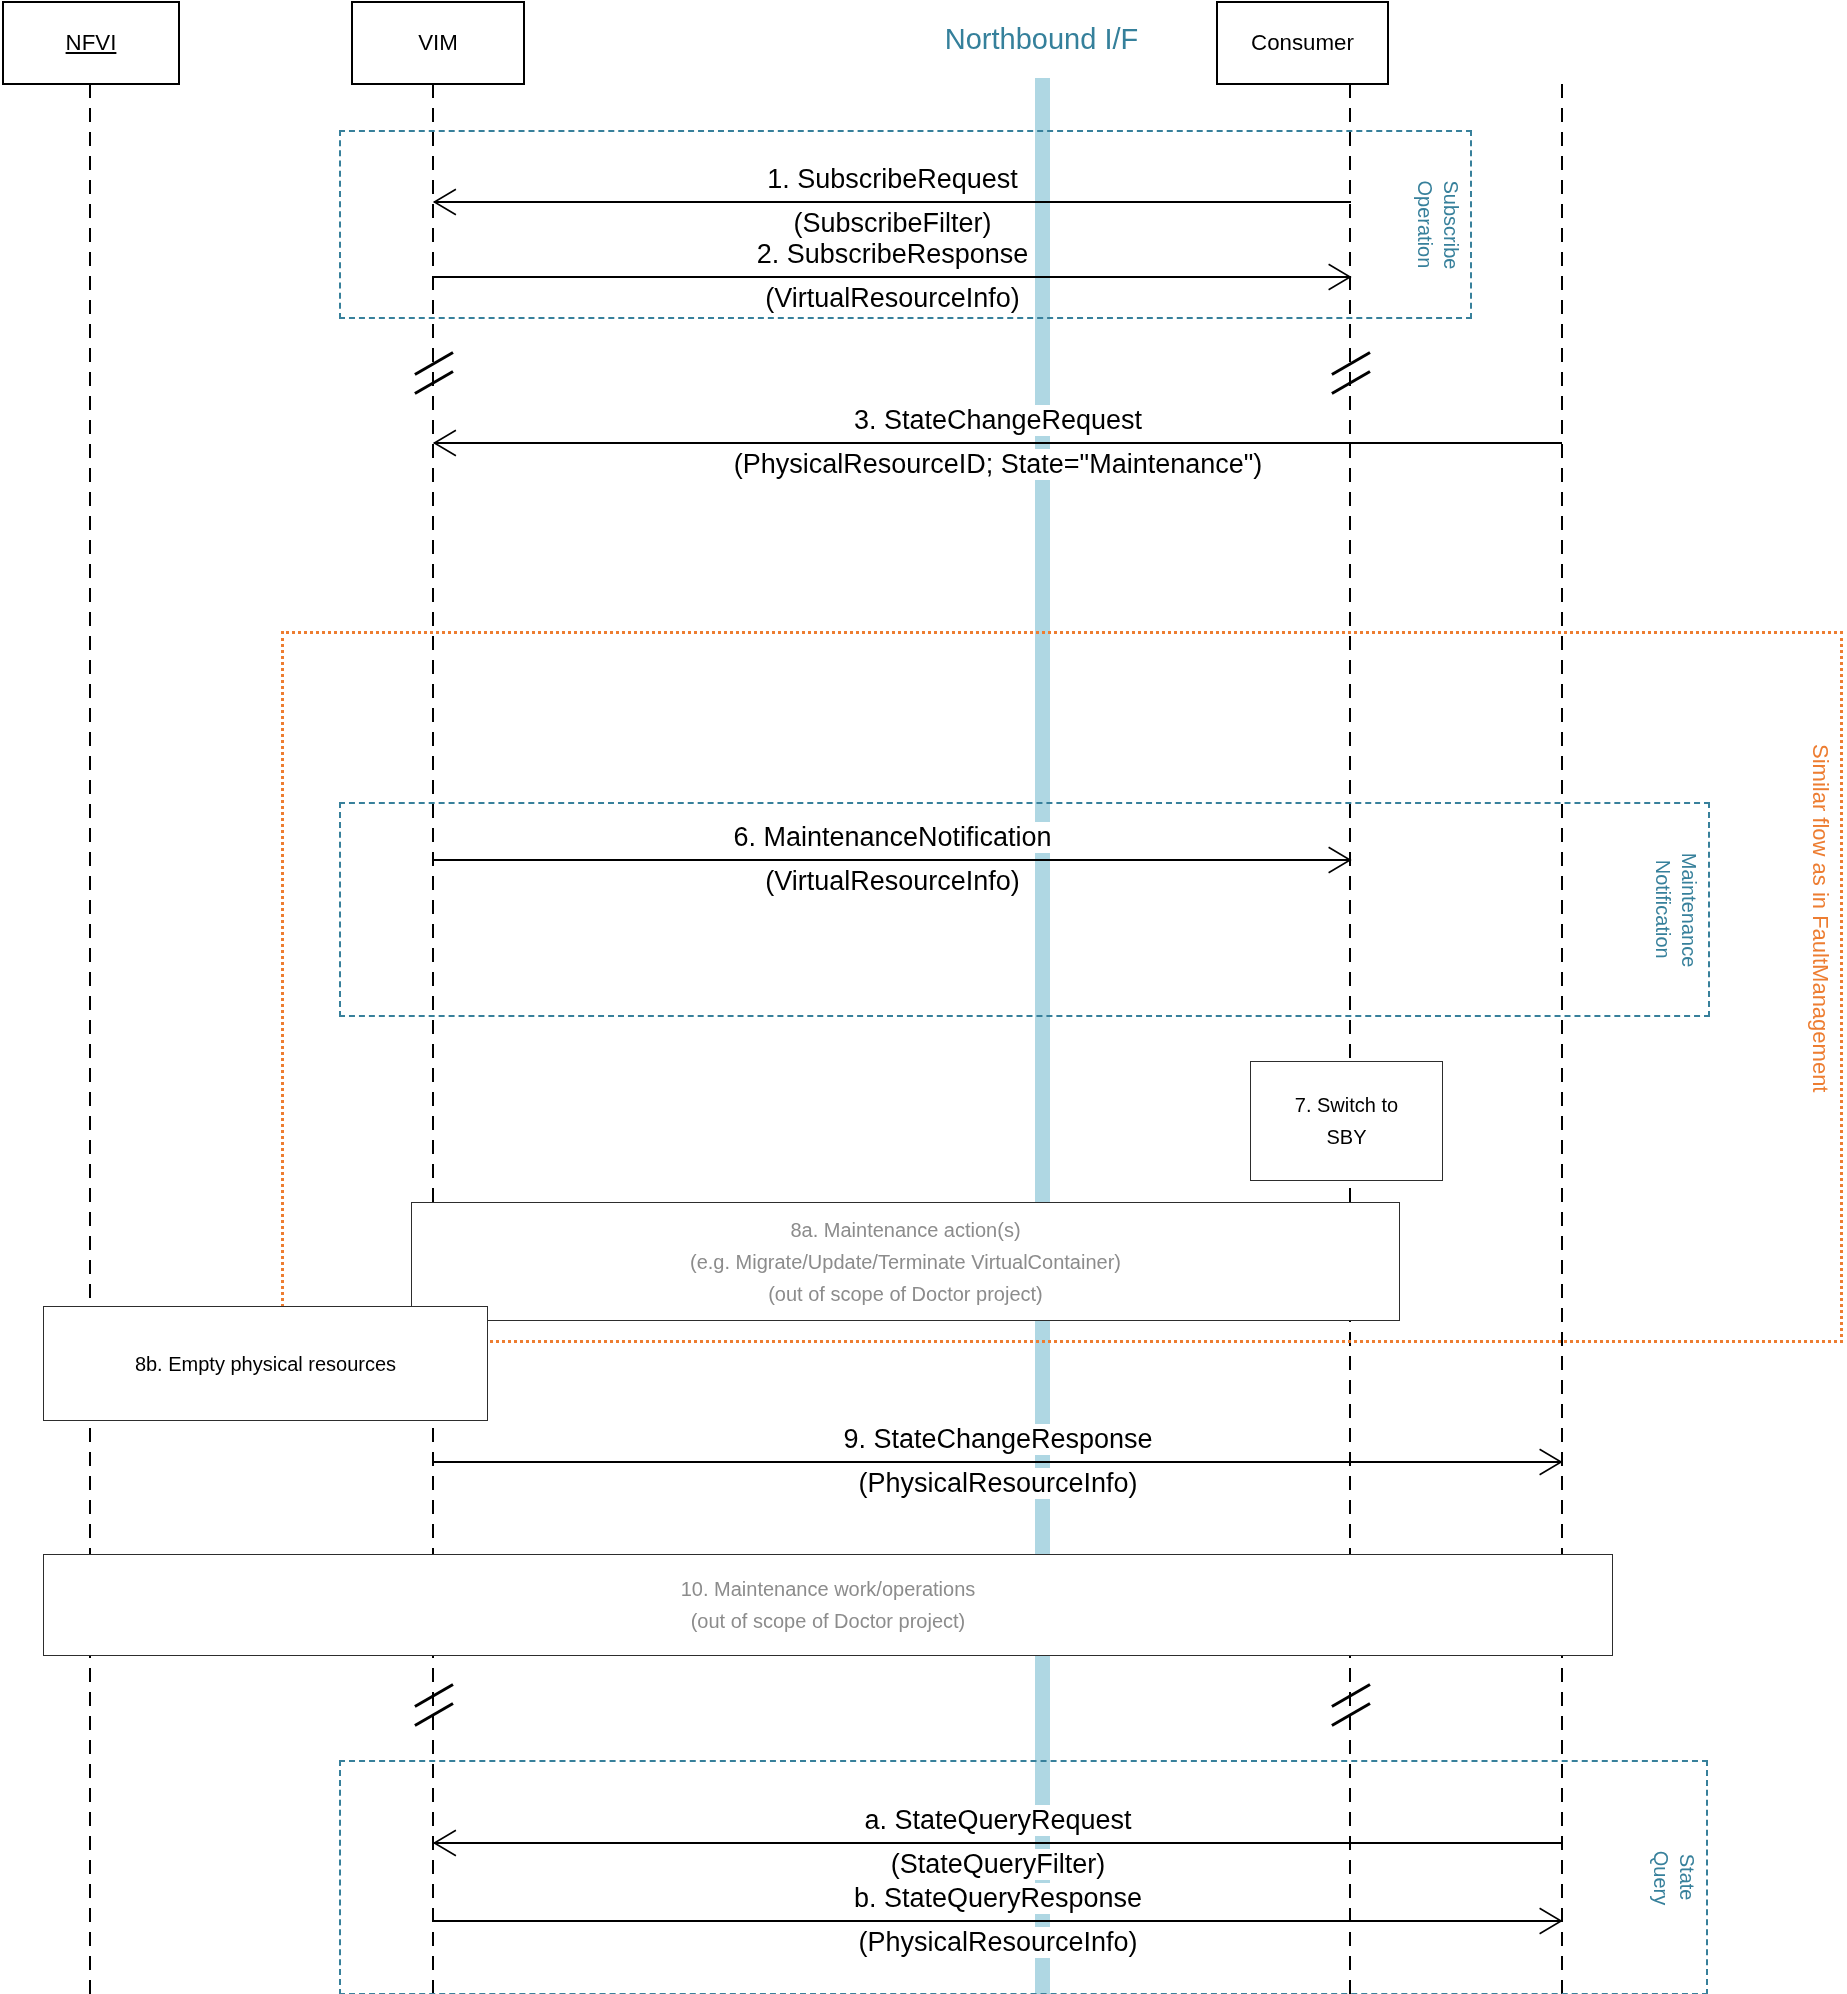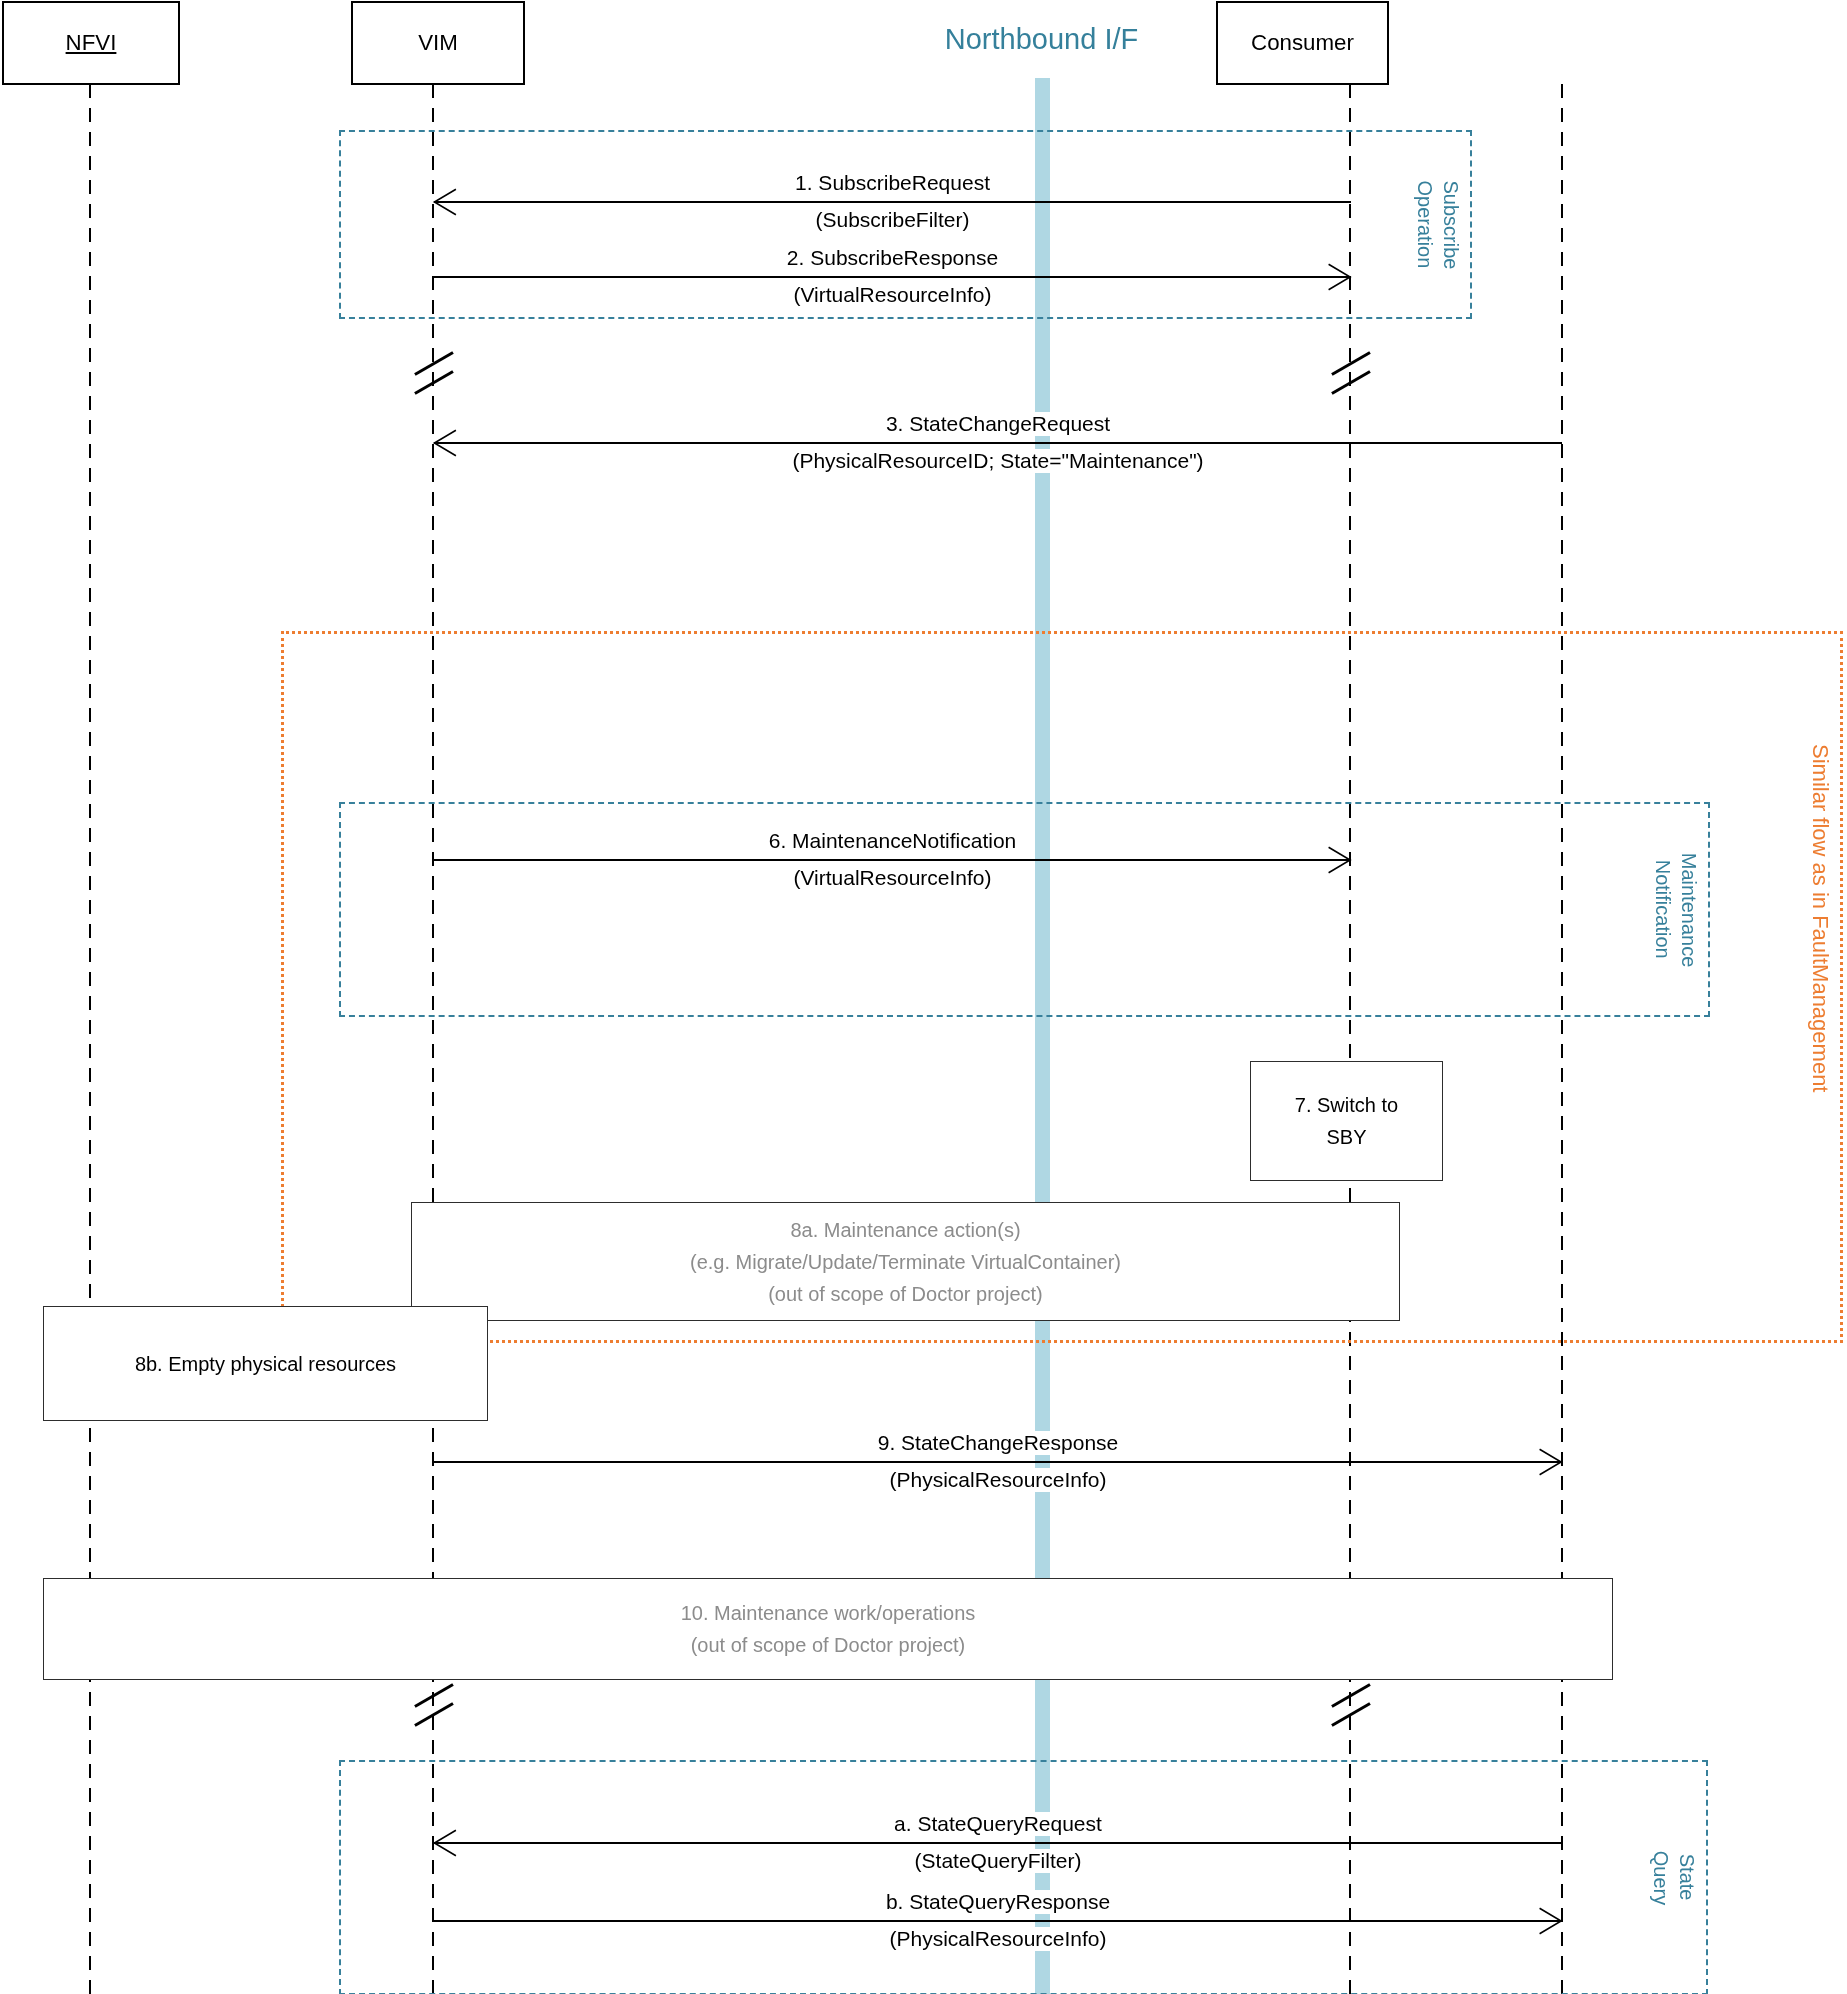--- a/index.html
+++ b/index.html
@@ -30,21 +30,21 @@
     color:#37809B;font-size:20px;line-height:1.3;z-index:2;}
   .vlabel.orange-lbl{color:#ED7D31;top:auto;transform:none;font-size:22px;}
 
   
   .msg{position:absolute;z-index:3;}
   .msg .line{position:absolute;left:0;top:0;width:100%;height:1.6px;background:#000;}
   .msg svg.head{position:absolute;top:-16px;}
   .msg svg.head.hl{left:-1.6px;}
   .msg svg.head.hr{right:-1.6px;}
   .msg .l1,.msg .l2{position:absolute;left:50%;transform:translateX(-50%);
-    background:#fff;padding:0 5.6px;font-size:21px;white-space:nowrap;}
+    background:#fff;padding:0 5.6px;font-size:27px;white-space:nowrap;}
   .msg .l1{bottom:5.6px;}
   .msg .l2{top:7.2px;}
 
   
   .abox{position:absolute;background:#fff;border:1.6px solid #2d2d2d;z-index:4;
     display:flex;align-items:center;justify-content:center;text-align:center;
     font-size:20px;line-height:1.6;white-space:pre-line;}
   .abox.gray{color:#8C8C8C;}
 
   
@@ -153,21 +153,21 @@
 
   <div class="msg" style="left:434px;top:1461px;width:1128px;">
     <div class="line"></div>
     <svg class="head hr" width="25.5" height="34" viewBox="0 0 64 84">
       <path d="M4 10 L58 42 L4 74" fill="none" stroke="#000" stroke-width="4"></path>
       </svg>
     <span class="l1">9. StateChangeResponse</span>
     <span class="l2">(PhysicalResourceInfo)</span>
   </div>
 
-  <div class="abox gray" style="left:43px;top:1554px;width:1568px;height:100px;margin-top:24px;">10. Maintenance work/operations
+  <div class="abox gray" style="left:43px;top:1554px;width:1568px;height:100px;">10. Maintenance work/operations
 (out of scope of Doctor project)</div>
 
   <div class="break" style="left:434px;top:1707px;">
       <i class="s1"></i>
       <i class="s2"></i>
     </div>
   <div class="break" style="left:1351px;top:1707px;">
       <i class="s1"></i>
       <i class="s2"></i>
     </div>

